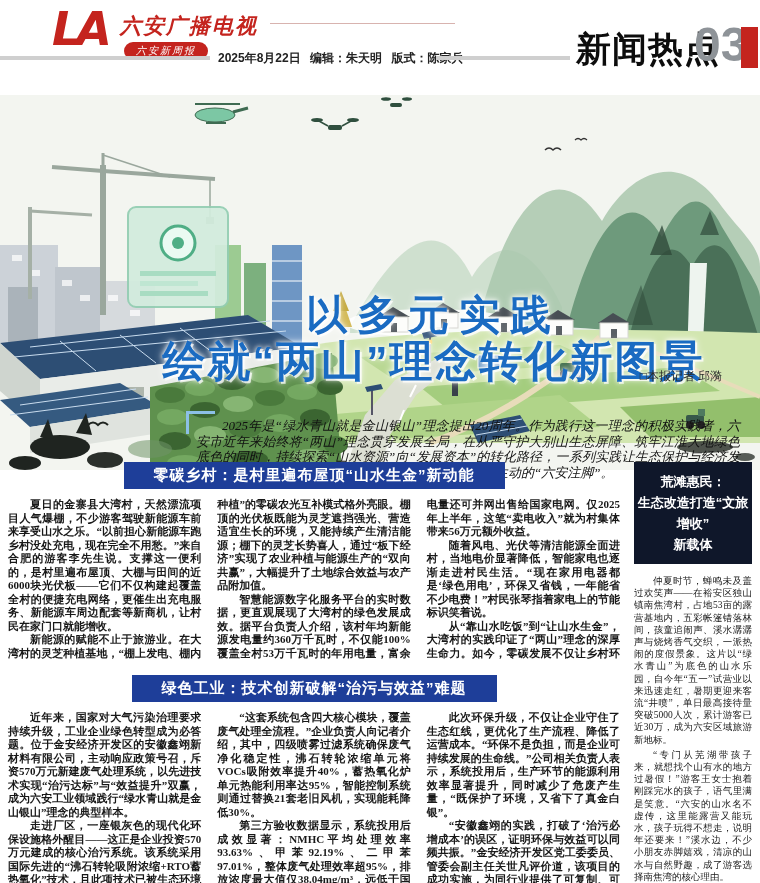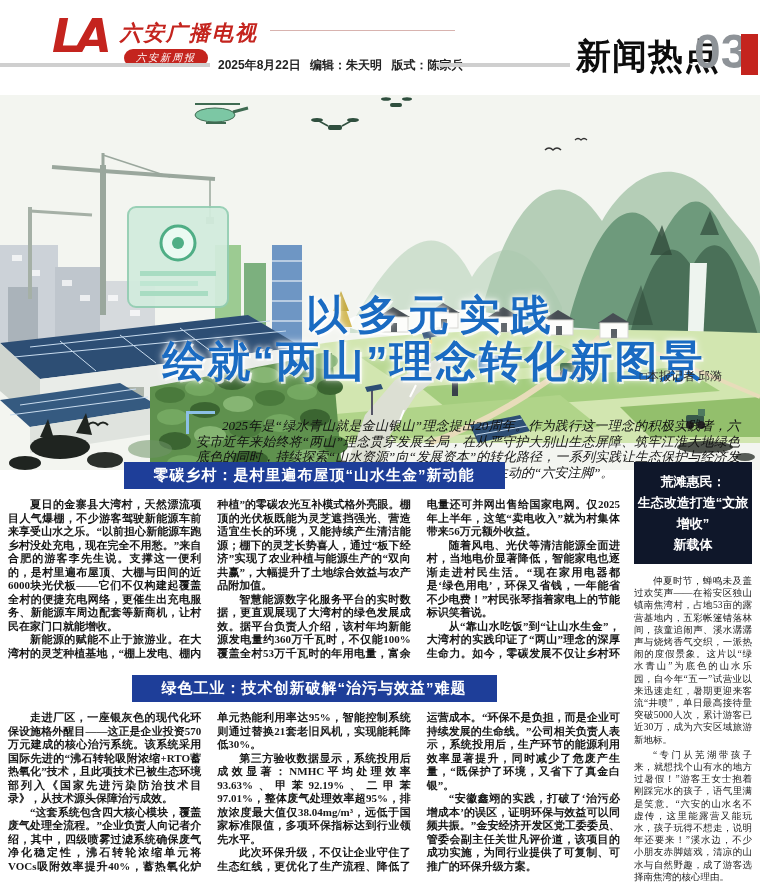--- a/index.html
+++ b/index.html
@@ -3,21 +3,21 @@
 <meta charset="utf-8">
 <style>
   html,body { margin:0; padding:0; background:#9a9a9a; }
   .page {
     position:relative; width:760px; height:883px; margin:0 auto;
     background:#ffffff; overflow:hidden;
     font-family:"Liberation Serif","DejaVu Serif",serif; color:#1b1b1b;
   }
 
   
-  .masthead { position:absolute; top:7px; left:0; width:760px; height:85px; }
+  .masthead { position:absolute; top:0; left:0; width:760px; height:85px; }
   .logo-monogram {
     position:absolute; left:52px; top:6px;
     font-family:"DejaVu Sans","Liberation Sans",sans-serif;
     font-weight:900; font-style:italic; font-size:46px; letter-spacing:-5px;
     color:#c4241e; line-height:1;
   }
   .brand-name {
     position:absolute; left:120px; top:12px;
     font-family:"Liberation Serif",serif; font-weight:bold; font-style:italic;
     font-size:21px; color:#c4241e; letter-spacing:2px;
@@ -369,20 +369,21 @@
           <p>随着风电、光伏等清洁能源全面进村，当地电价显著降低，智能家电也逐渐走进村民生活。“现在家用电器都是‘绿色用电’，环保又省钱，一年能省不少电费！”村民张琴指着家电上的节能标识笑着说。</p>
           <p>从“靠山水吃饭”到“让山水生金”，大湾村的实践印证了“两山”理念的深厚生命力。如今，零碳发展不仅让乡村环境更宜居，更深刻改变着村民的生活方式，为全面推进乡村振兴、建设中国式现代化注入了强劲的绿色动能。</p>
         </div>
       </div>
 
       <div class="section section-2">
         <div class="section-bar">
           <div class="bar-inner">绿色工业：技术创新破解“治污与效益”难题</div>
         </div>
         <div class="section-body body-2">
+          <p>近年来，国家对大气污染治理要求持续升级，工业企业绿色转型成为必答题。位于金安经济开发区的安徽鑫翊新材料有限公司，主动响应政策号召，斥资570万元新建废气处理系统，以先进技术实现“治污达标”与“效益提升”双赢，成为六安工业领域践行“绿水青山就是金山银山”理念的典型样本。</p>
           <p>走进厂区，一座银灰色的现代化环保设施格外醒目——这正是企业投资570万元建成的核心治污系统。该系统采用国际先进的“沸石转轮吸附浓缩+RTO蓄热氧化”技术，且此项技术已被生态环境部列入《国家先进污染防治技术目录》，从技术源头保障治污成效。</p>
           <p>“这套系统包含四大核心模块，覆盖废气处理全流程。”企业负责人向记者介绍，其中，四级喷雾过滤系统确保废气净化稳定性，沸石转轮浓缩单元将VOCs吸附效率提升40%，蓄热氧化炉单元热能利用率达95%，智能控制系统则通过替换21套老旧风机，实现能耗降低30%。</p>
           <p>第三方验收数据显示，系统投用后成效显著：NMHC平均处理效率93.63%、甲苯92.19%、二甲苯97.01%，整体废气处理效率超95%，排放浓度最大值仅38.04mg/m³，远低于国家标准限值，多项环保指标达到行业领先水平。</p>
           <p>此次环保升级，不仅让企业守住了生态红线，更优化了生产流程、降低了运营成本。“环保不是负担，而是企业可持续发展的生命线。”公司相关负责人表示，系统投用后，生产环节的能源利用效率显著提升，同时减少了危废产生量，“既保护了环境，又省下了真金白银”。</p>
           <p>“安徽鑫翊的实践，打破了‘治污必增成本’的误区，证明环保与效益可以同频共振。”金安经济开发区党工委委员、管委会副主任关世凡评价道，该项目的成功实施，为同行业提供了可复制、可推广的环保升级方案。</p>
         </div>
       </div>
 
     </div>
 

